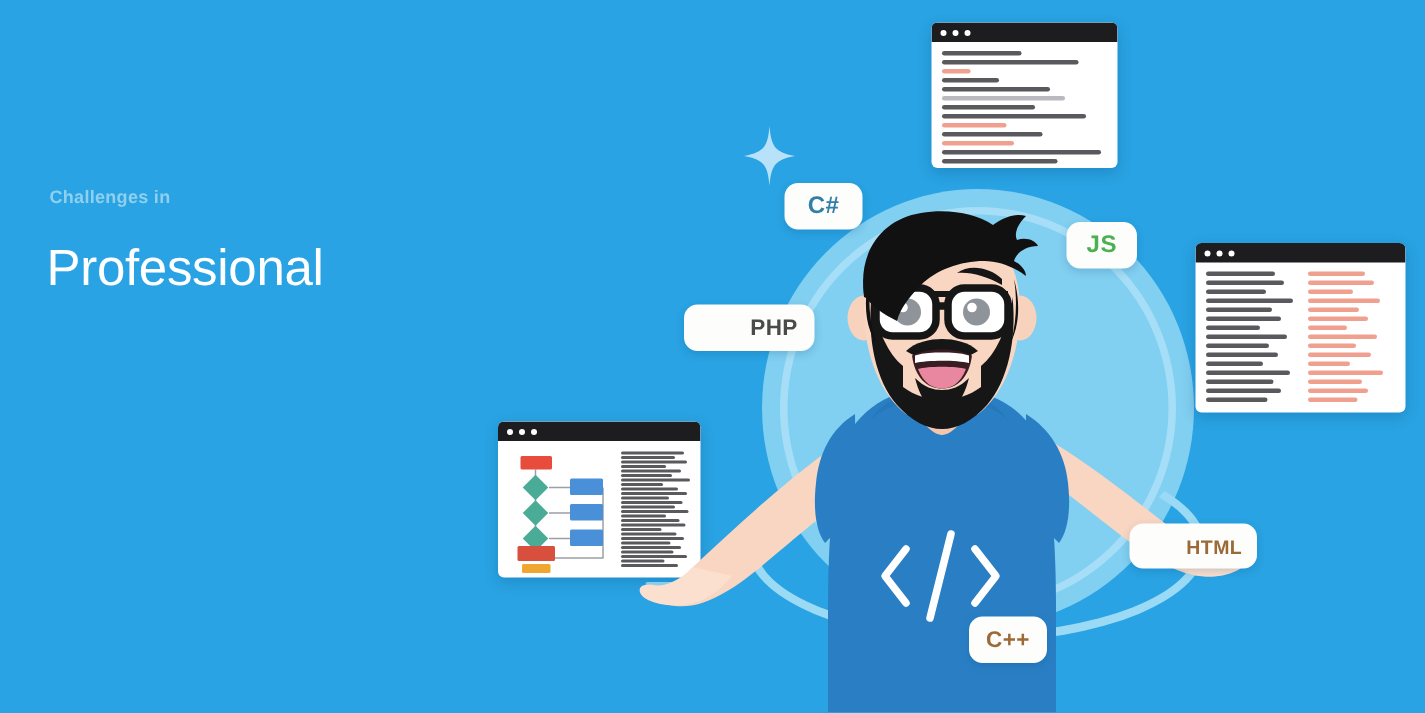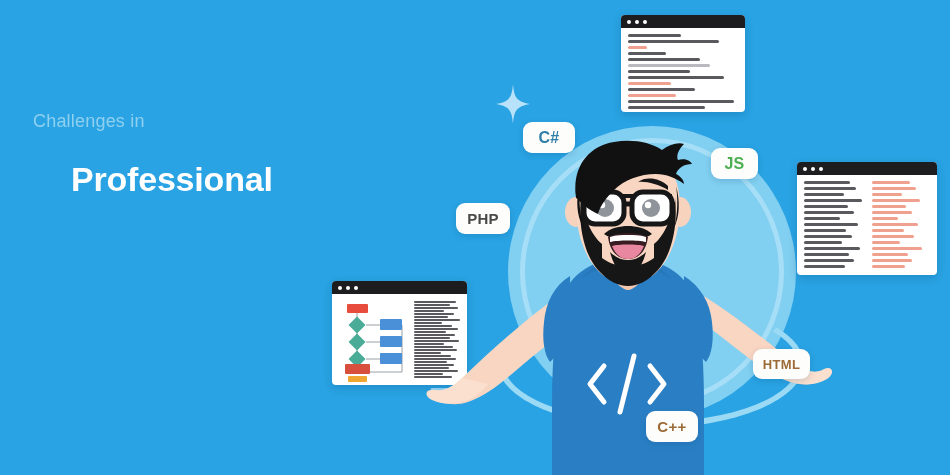--- a/index.html
+++ b/index.html
@@ -6,28 +6,28 @@
   body{
     width:950px;height:475px;overflow:hidden;
     font-family:"Liberation Sans", sans-serif;
     background:#29a3e3;
   }
   #stage{position:relative;width:950px;height:475px;background:#29a3e3;overflow:hidden;}
 
   
   #headline{position:absolute;left:0;top:0;width:420px;height:475px;}
   .kicker{
-    position:absolute;left:33px;top:111px;
-    font-size:18px;font-weight:400;letter-spacing:.2px;
+    position:absolute;left:33px;top:124px;
+    font-size:12px;font-weight:700;letter-spacing:.2px;
     color:#8fd0ef;
   }
   .title{
     position:absolute;left:31px;top:158px;width:400px;
-    font-size:34px;font-weight:700;line-height:1.24;
-    color:#ffffff;letter-spacing:-.2px;margin-left:40px;
+    font-size:34px;font-weight:400;line-height:1.24;
+    color:#ffffff;letter-spacing:-.2px;
   }
   .title .l2{display:block;}
   .year{
     position:absolute;left:35px;top:268px;
     font-family:"DejaVu Sans Mono", monospace;
     font-size:72px;font-weight:300;line-height:1;
     color:#ffffff;letter-spacing:2px;
   }
 
   
@@ -322,18 +322,18 @@
       <path d="M158 58 C156 40 162 26 174 18 C166 30 162 44 164 60 C162 60 160 59 158 58 Z" fill="#111111"></path>
 
       <path d="M160 52 C158 66 160 80 166 88 C162 76 161 64 162 52 Z" fill="#111111"></path>
       <path d="M258 46 C262 60 262 76 256 88 C260 74 260 58 258 46 Z" fill="#111111"></path>
     </svg>
   </div>
 
   <div id="badge-layer">
       <div class="badge" style="left: 523px; top: 122px; width: 52px; height: 31px; color: rgb(47, 127, 168); font-size: 16px;">C#</div>
       <div class="badge" style="left: 711px; top: 148px; width: 47px; height: 31px; color: rgb(76, 175, 80); font-size: 16px;">JS</div>
-      <div class="badge" style="left: 456px; top: 203px; width: 54px; height: 31px; color: rgb(74, 74, 74); font-size: 15px;">PHP</div>
-      <div class="badge" style="left: 753px; top: 349px; width: 57px; height: 30px; color: rgb(156, 106, 55); font-size: 13px;">HTML</div>
+      <div class="badge" style="left: 456px; top: 203px; width: 54px; height: 31px; color: rgb(74, 74, 74); font-size: 15px; padding-left: 33px;">PHP</div>
+      <div class="badge" style="left: 753px; top: 349px; width: 57px; height: 30px; color: rgb(156, 106, 55); font-size: 13px; padding-left: 28px;">HTML</div>
       <div class="badge" style="left: 646px; top: 411px; width: 52px; height: 31px; color: rgb(156, 106, 55); font-size: 15px;">C++</div>
     </div>
 
 </div>
 
 </body></html>

